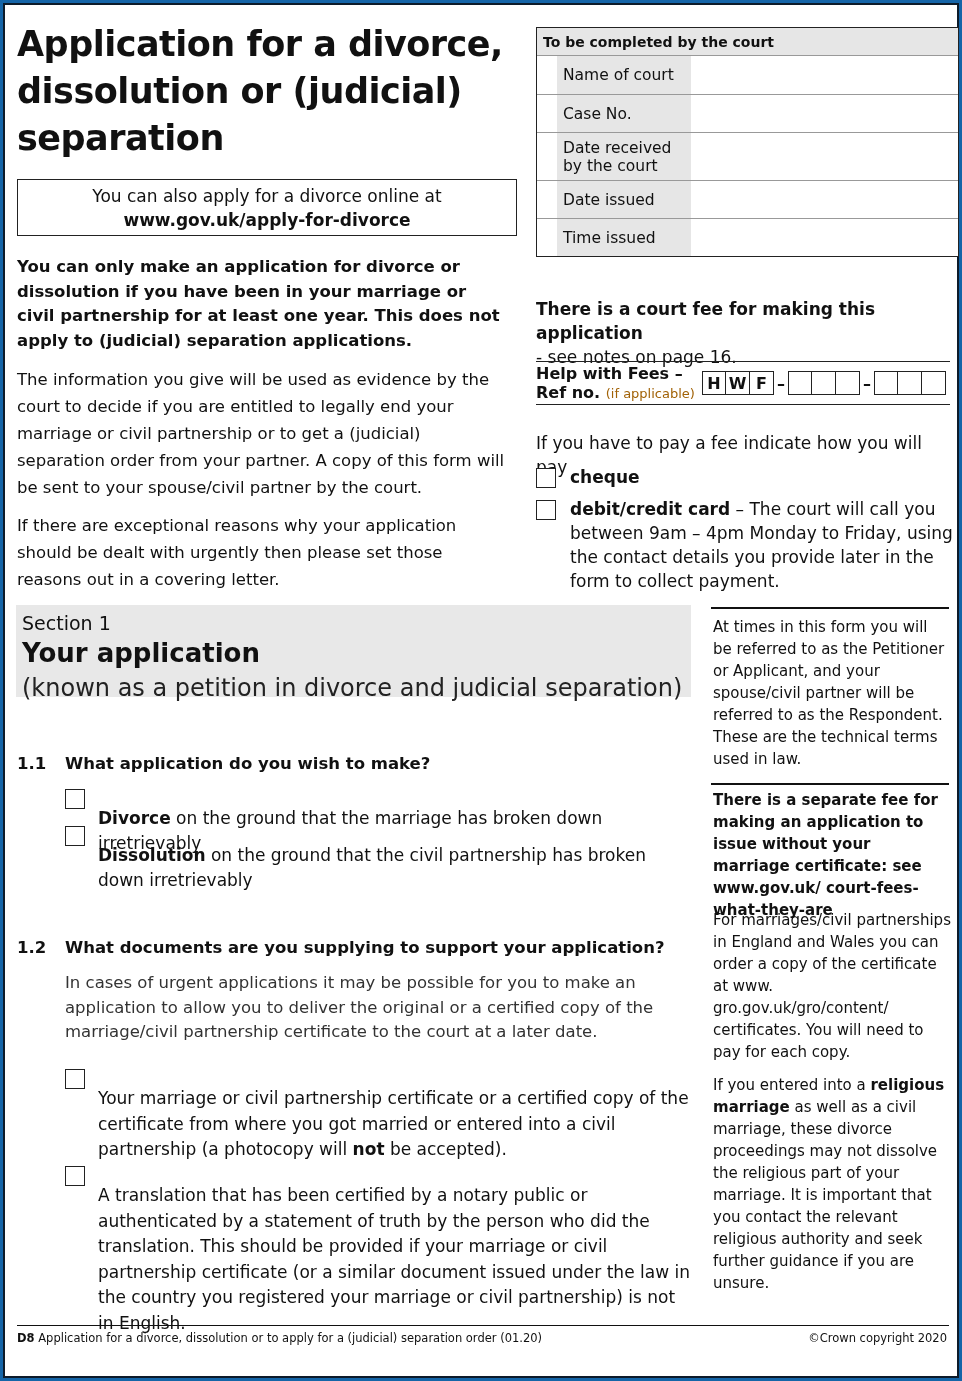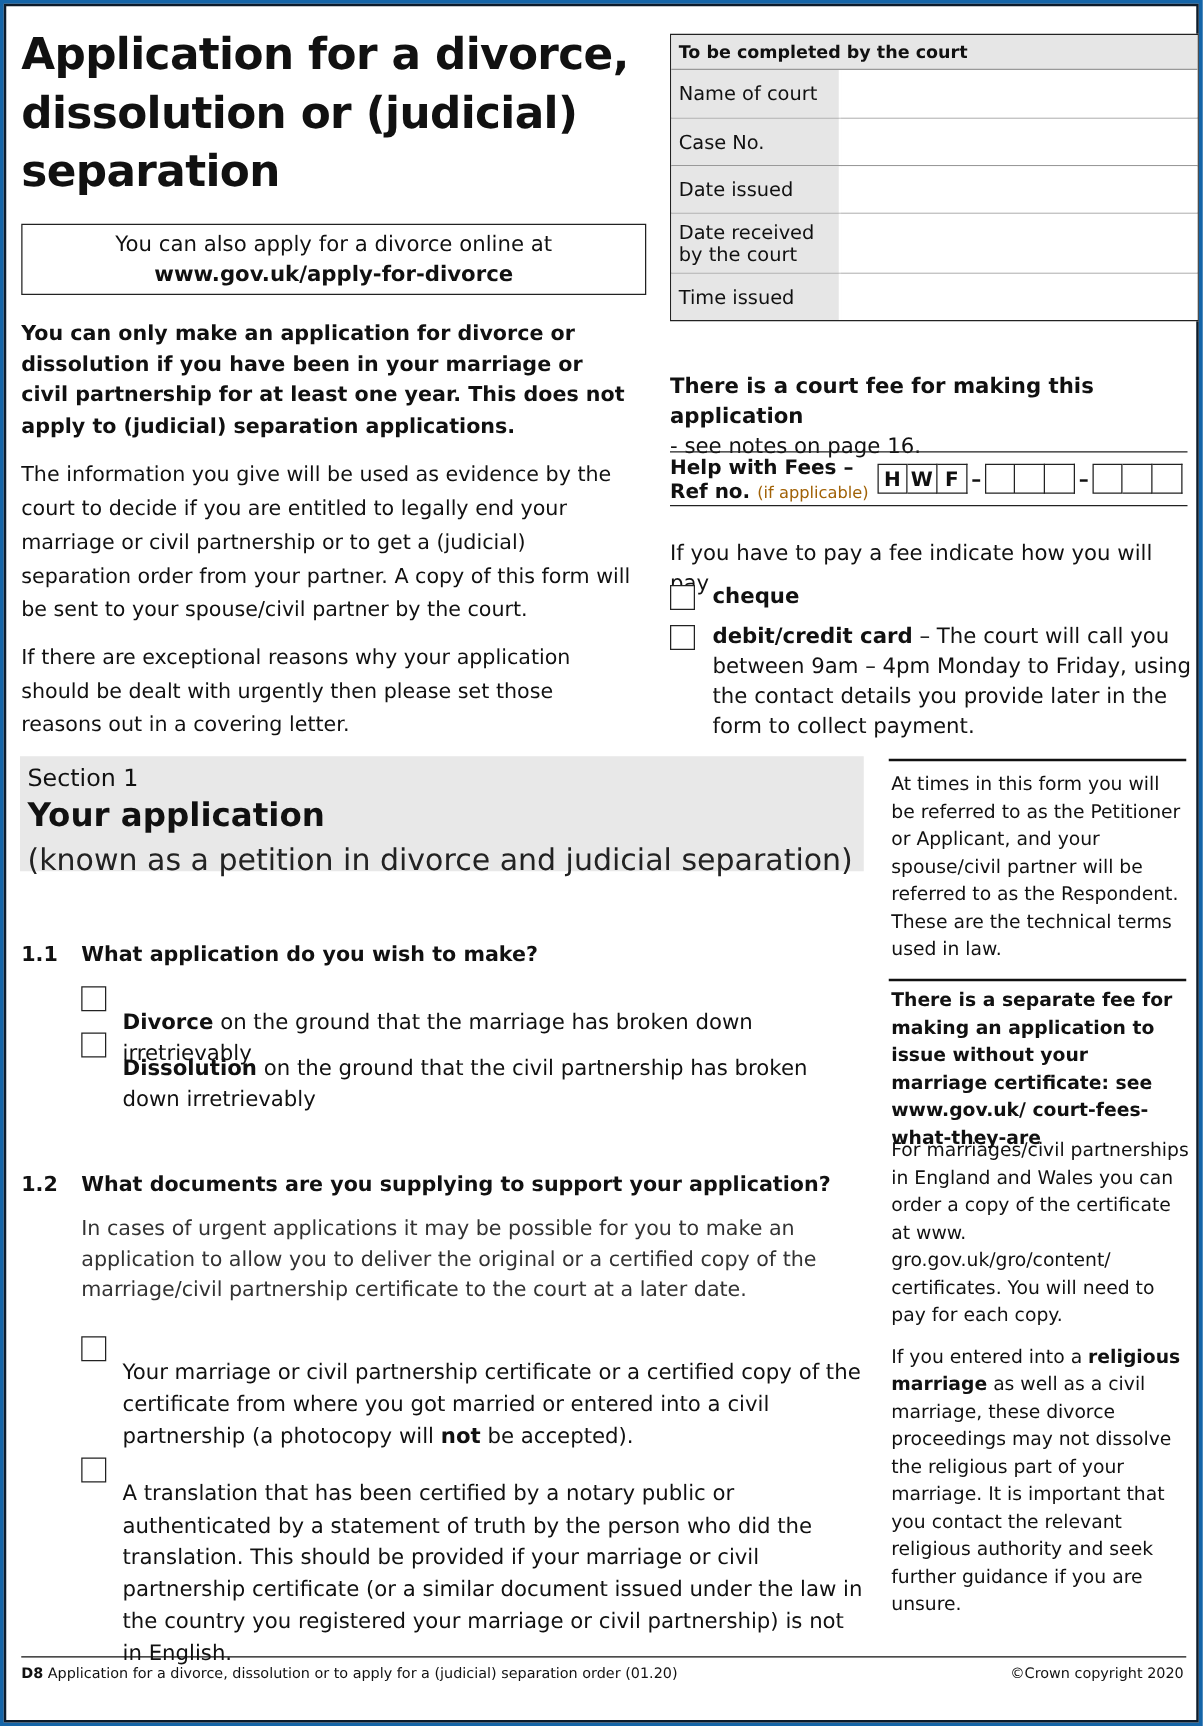--- a/index.html
+++ b/index.html
@@ -16,21 +16,21 @@
 
   .online-box { left: 12px; top: 174px; width: 500px; height: 57px; border: 1px solid #222; text-align: center; font-size: 17px; line-height: 24px; padding-top: 4px; }
   .online-box b { font-weight: bold; }
 
   .bold-notice { left: 12px; top: 250px; width: 490px; font-size: 16.5px; font-weight: bold; line-height: 24.6px; }
   .para { left: 12px; width: 490px; font-size: 16.5px; line-height: 27px; }
 
   
   .court-table { left: 531px; top: 22px; width: 423px; border: 1px solid #222; background: #fff; }
   .court-head { background: #e6e6e6; font-weight: bold; font-size: 14px; height: 28px; line-height: 28px; padding-left: 6px; border-bottom: 1px solid #999; }
-  .court-row { display: flex; border-top: 1px solid #999; }
+  .court-row { display: flex; border-top: 1px solid #999; padding-left: 20px; }
   .court-row:first-of-type { border-top: none; }
   .court-label { width: 136px; background: #e6e6e6; font-size: 15.5px; padding: 0 6px; display: flex; align-items: center; line-height: 18px; border-right: 2px solid #fff; }
   .court-value { flex: 1; background: #fff; }
 
   .fee-title { left: 531px; top: 292px; width: 420px; font-size: 17px; line-height: 24px; }
   .fee-title b { font-weight: bold; }
 
   .hwf { left: 531px; top: 356px; width: 414px; height: 44px; border-top: 1px solid #222; border-bottom: 1px solid #222; }
   .hwf-label { position: absolute; left: 0; top: 2px; font-size: 16px; font-weight: bold; line-height: 19px; }
   .hwf-label span { font-weight: normal; font-size: 13px; color: #a16207; }
@@ -90,26 +90,26 @@
   <div class="abs court-table">
     <div class="court-head">To be completed by the court</div>
     <div class="court-row" style="height:38px;border-top:none;">
       <div class="court-label">Name of court</div>
       <div class="court-value"></div>
     </div>
     <div class="court-row" style="height:38px;">
       <div class="court-label">Case No.</div>
       <div class="court-value"></div>
     </div>
+    <div class="court-row" style="height:48px;">
+      <div class="court-label">Date received by the court</div>
+      <div class="court-value"></div>
+    </div>
     <div class="court-row" style="height:38px;">
       <div class="court-label">Date issued</div>
-      <div class="court-value"></div>
-    </div>
-    <div class="court-row" style="height:48px;">
-      <div class="court-label">Date received by the court</div>
       <div class="court-value"></div>
     </div>
     <div class="court-row" style="height:38px;">
       <div class="court-label">Time issued</div>
       <div class="court-value"></div>
     </div>
   </div>
 
   <div class="abs fee-title">
     <b>There is a court fee for making this application</b><br>

